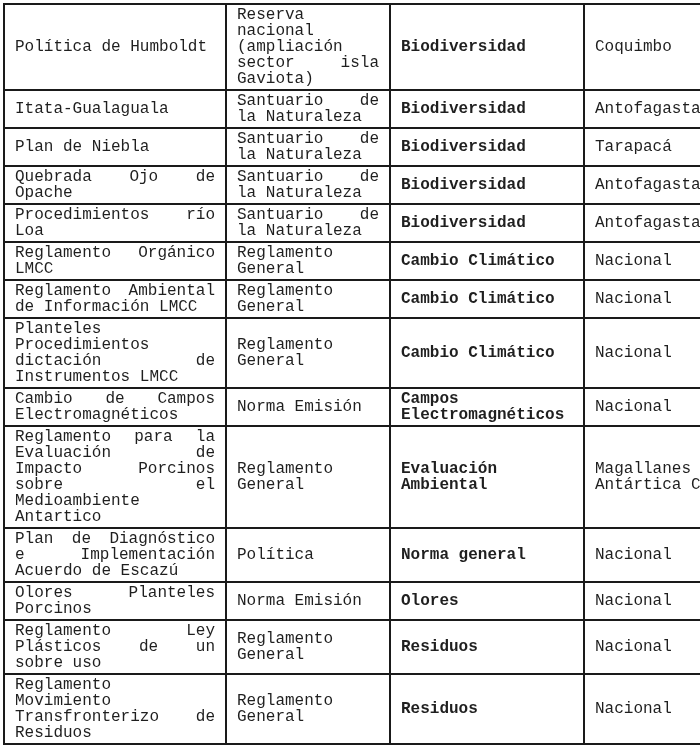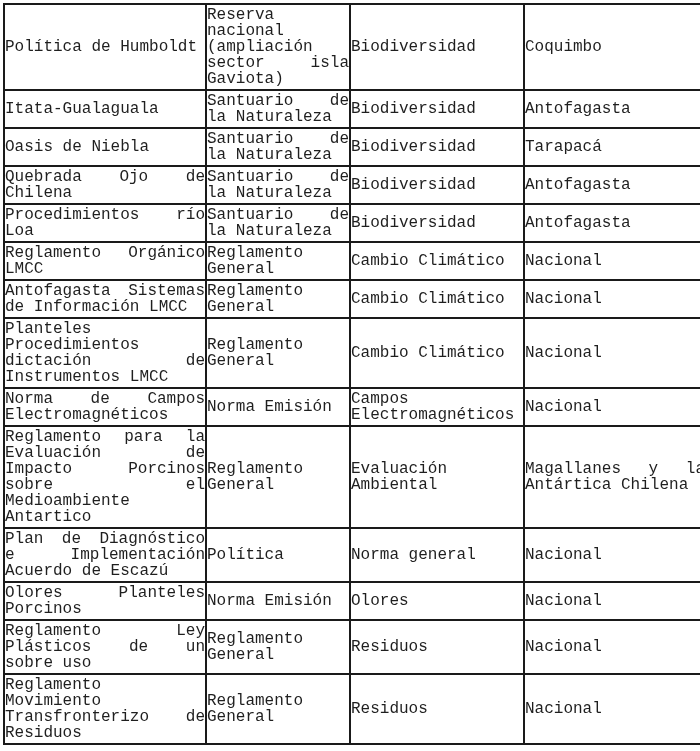--- a/index.html
+++ b/index.html
@@ -20,30 +20,30 @@
     border-collapse: collapse;
     table-layout: fixed;
     width: 694px;
     font-family: "Liberation Mono", "DejaVu Sans Mono", monospace;
     font-size: 16px;
     line-height: 16px;
     color: #1f1f1f;
   }
   table.doc-table td {
     border: 2px solid #1a1a1a;
-    padding: 2px 0;
+    padding: 2px 10px;
     vertical-align: middle;
     text-align: justify;
     overflow-wrap: break-word;
     word-wrap: break-word;
   }
   
   td.c0 { width: 200px; }
   td.c1 { width: 142px; }
-  td.c2 { width: 172px; }
+  td.c2 { width: 172px; font-weight: bold; }
   td.c3 { width: 180px; }
 </style>
 </head>
 <body>
 
 <div class="page">
   <table class="doc-table">
     <tbody>
         <tr>
           <td class="c0">Política de Humboldt</td>
@@ -51,57 +51,57 @@
           <td class="c2">Biodiversidad</td>
           <td class="c3">Coquimbo</td>
         </tr>
         <tr>
           <td class="c0">Itata-Gualaguala</td>
           <td class="c1">Santuario de la Naturaleza</td>
           <td class="c2">Biodiversidad</td>
           <td class="c3">Antofagasta</td>
         </tr>
         <tr>
-          <td class="c0">Oasis de Niebla</td>
+          <td class="c0">Plan de Niebla</td>
           <td class="c1">Santuario de la Naturaleza</td>
           <td class="c2">Biodiversidad</td>
           <td class="c3">Tarapacá</td>
         </tr>
         <tr>
-          <td class="c0">Quebrada Ojo de Chilena</td>
+          <td class="c0">Quebrada Ojo de Opache</td>
           <td class="c1">Santuario de la Naturaleza</td>
           <td class="c2">Biodiversidad</td>
           <td class="c3">Antofagasta</td>
         </tr>
         <tr>
           <td class="c0">Procedimientos río Loa</td>
           <td class="c1">Santuario de la Naturaleza</td>
           <td class="c2">Biodiversidad</td>
           <td class="c3">Antofagasta</td>
         </tr>
         <tr>
           <td class="c0">Reglamento Orgánico LMCC</td>
           <td class="c1">Reglamento General</td>
           <td class="c2">Cambio Climático</td>
           <td class="c3">Nacional</td>
         </tr>
         <tr>
-          <td class="c0">Antofagasta Sistemas de Información LMCC</td>
+          <td class="c0">Reglamento Ambiental de Información LMCC</td>
           <td class="c1">Reglamento General</td>
           <td class="c2">Cambio Climático</td>
           <td class="c3">Nacional</td>
         </tr>
         <tr>
           <td class="c0">Planteles Procedimientos dictación de Instrumentos LMCC</td>
           <td class="c1">Reglamento General</td>
           <td class="c2">Cambio Climático</td>
           <td class="c3">Nacional</td>
         </tr>
         <tr>
-          <td class="c0">Norma de Campos Electromagnéticos</td>
+          <td class="c0">Cambio de Campos Electromagnéticos</td>
           <td class="c1">Norma Emisión</td>
           <td class="c2">Campos Electromagnéticos</td>
           <td class="c3">Nacional</td>
         </tr>
         <tr>
           <td class="c0">Reglamento para la Evaluación de Impacto Porcinos sobre el Medioambiente Antartico</td>
           <td class="c1">Reglamento General</td>
           <td class="c2">Evaluación Ambiental</td>
           <td class="c3">Magallanes y la Antártica Chilena</td>
         </tr>

